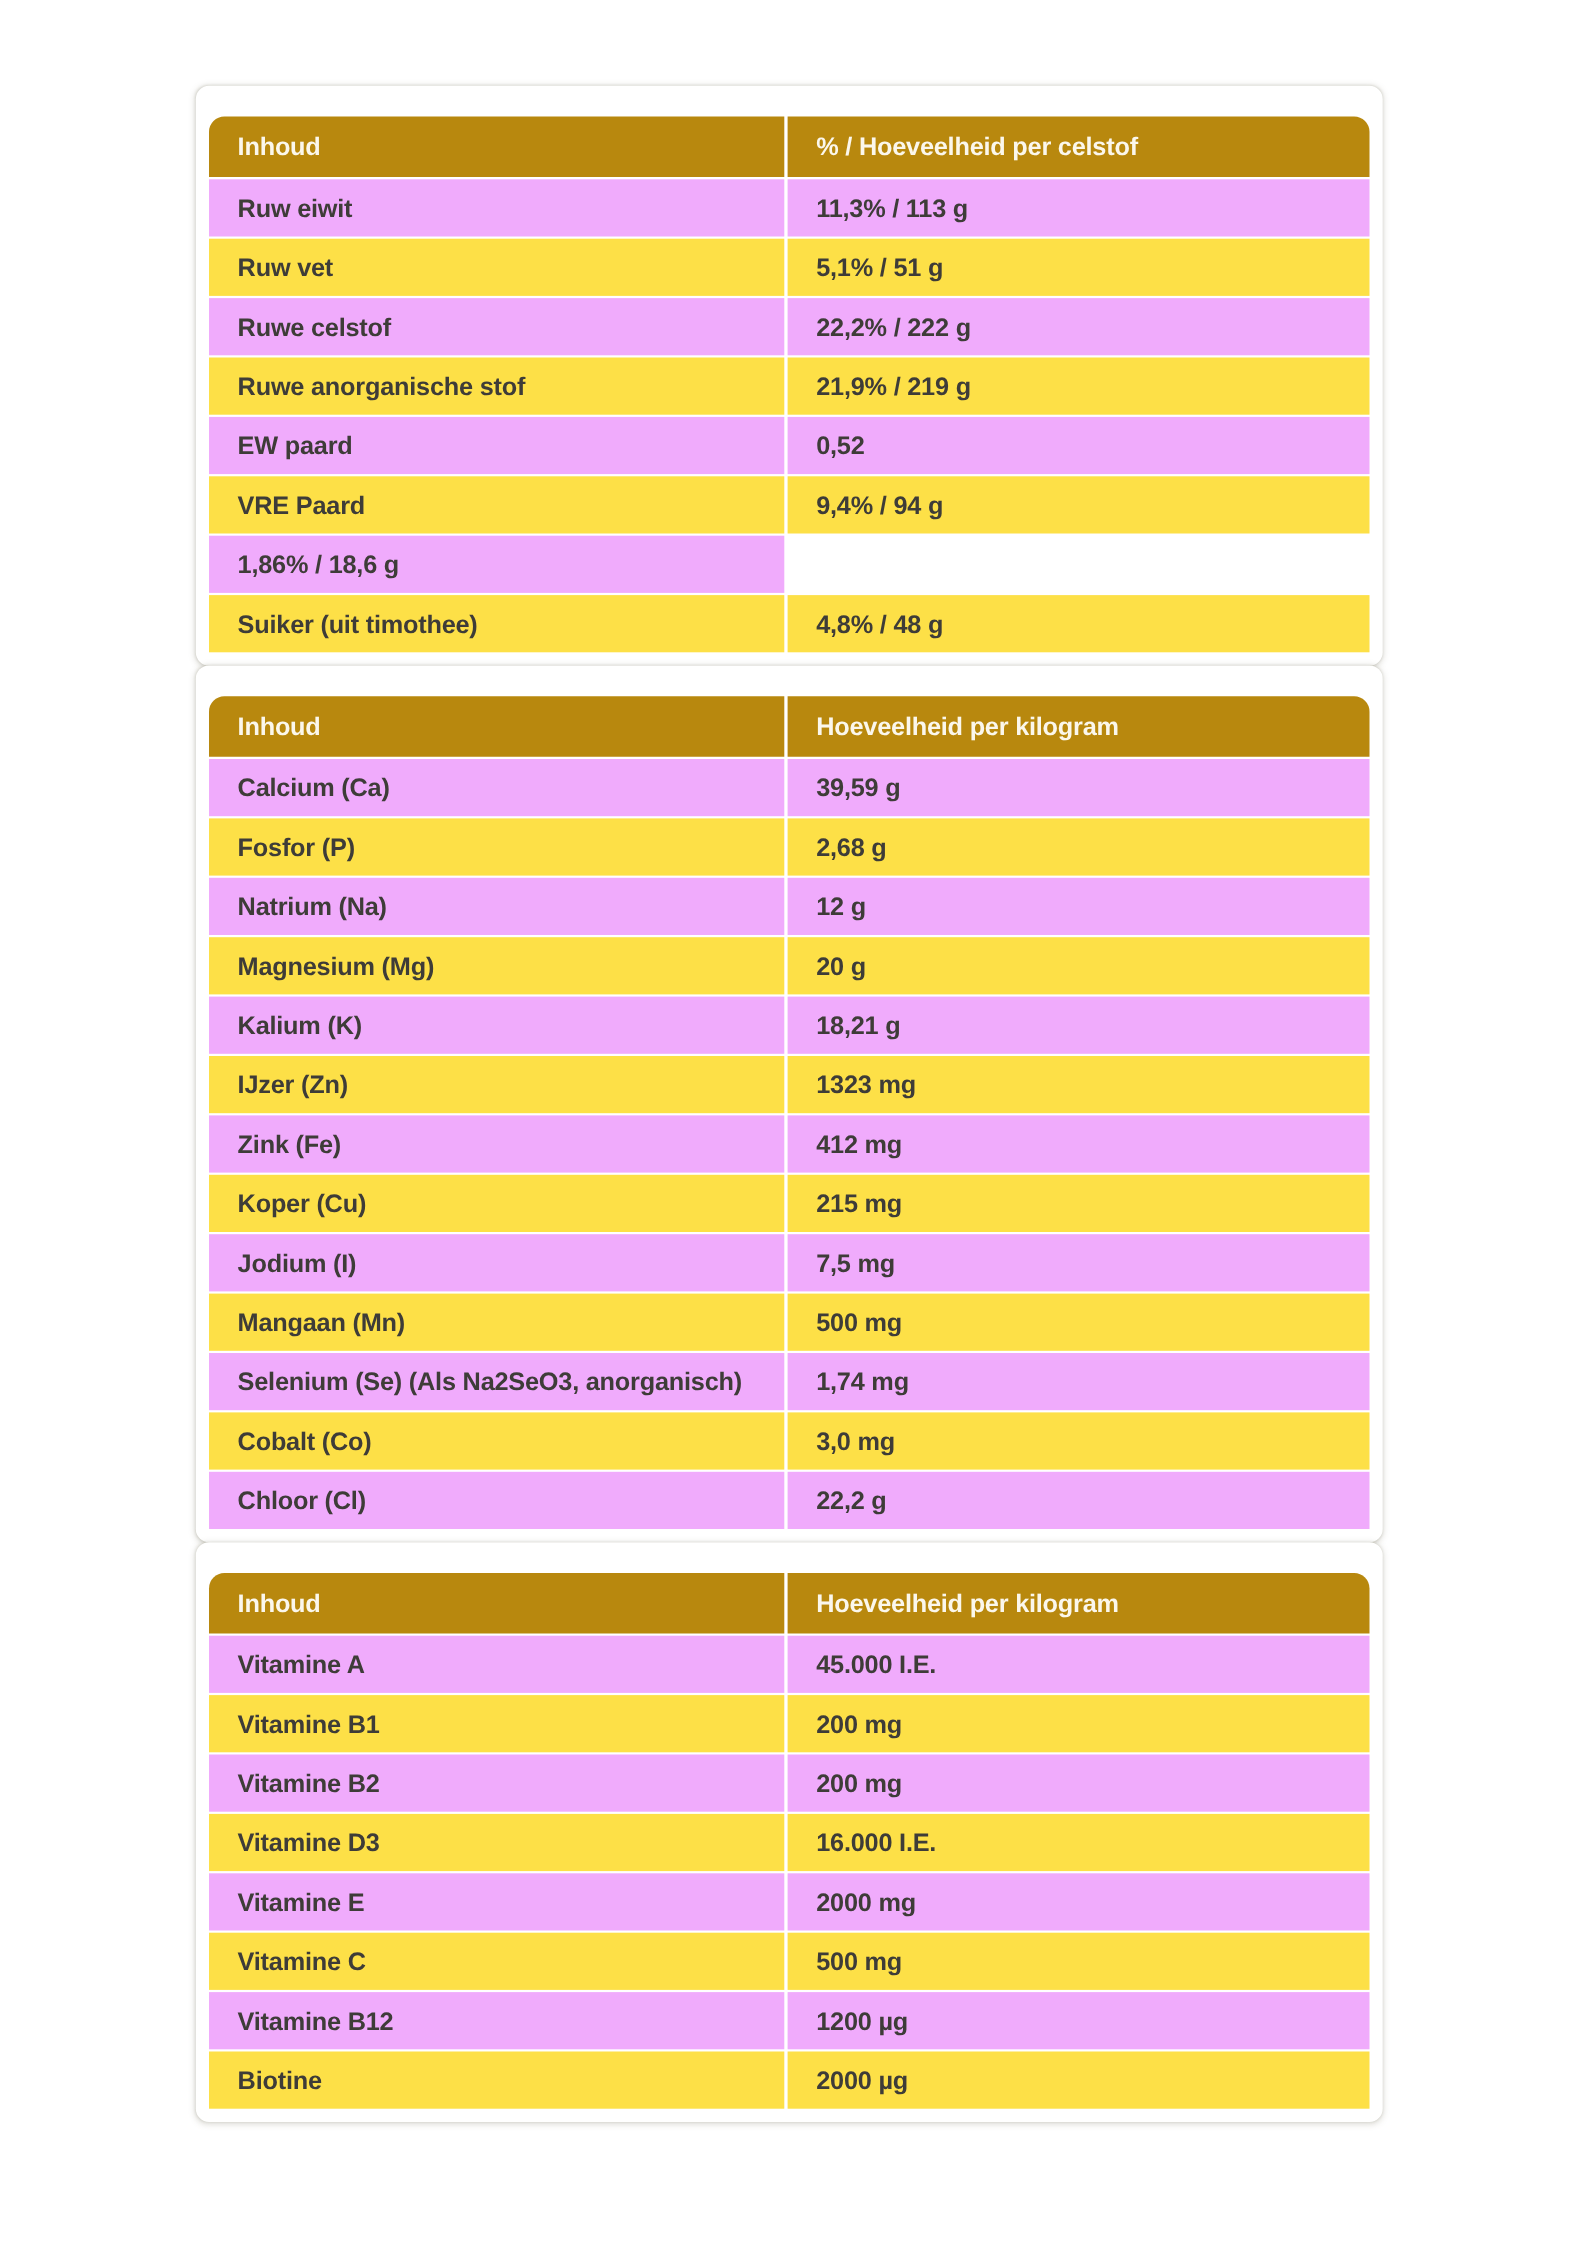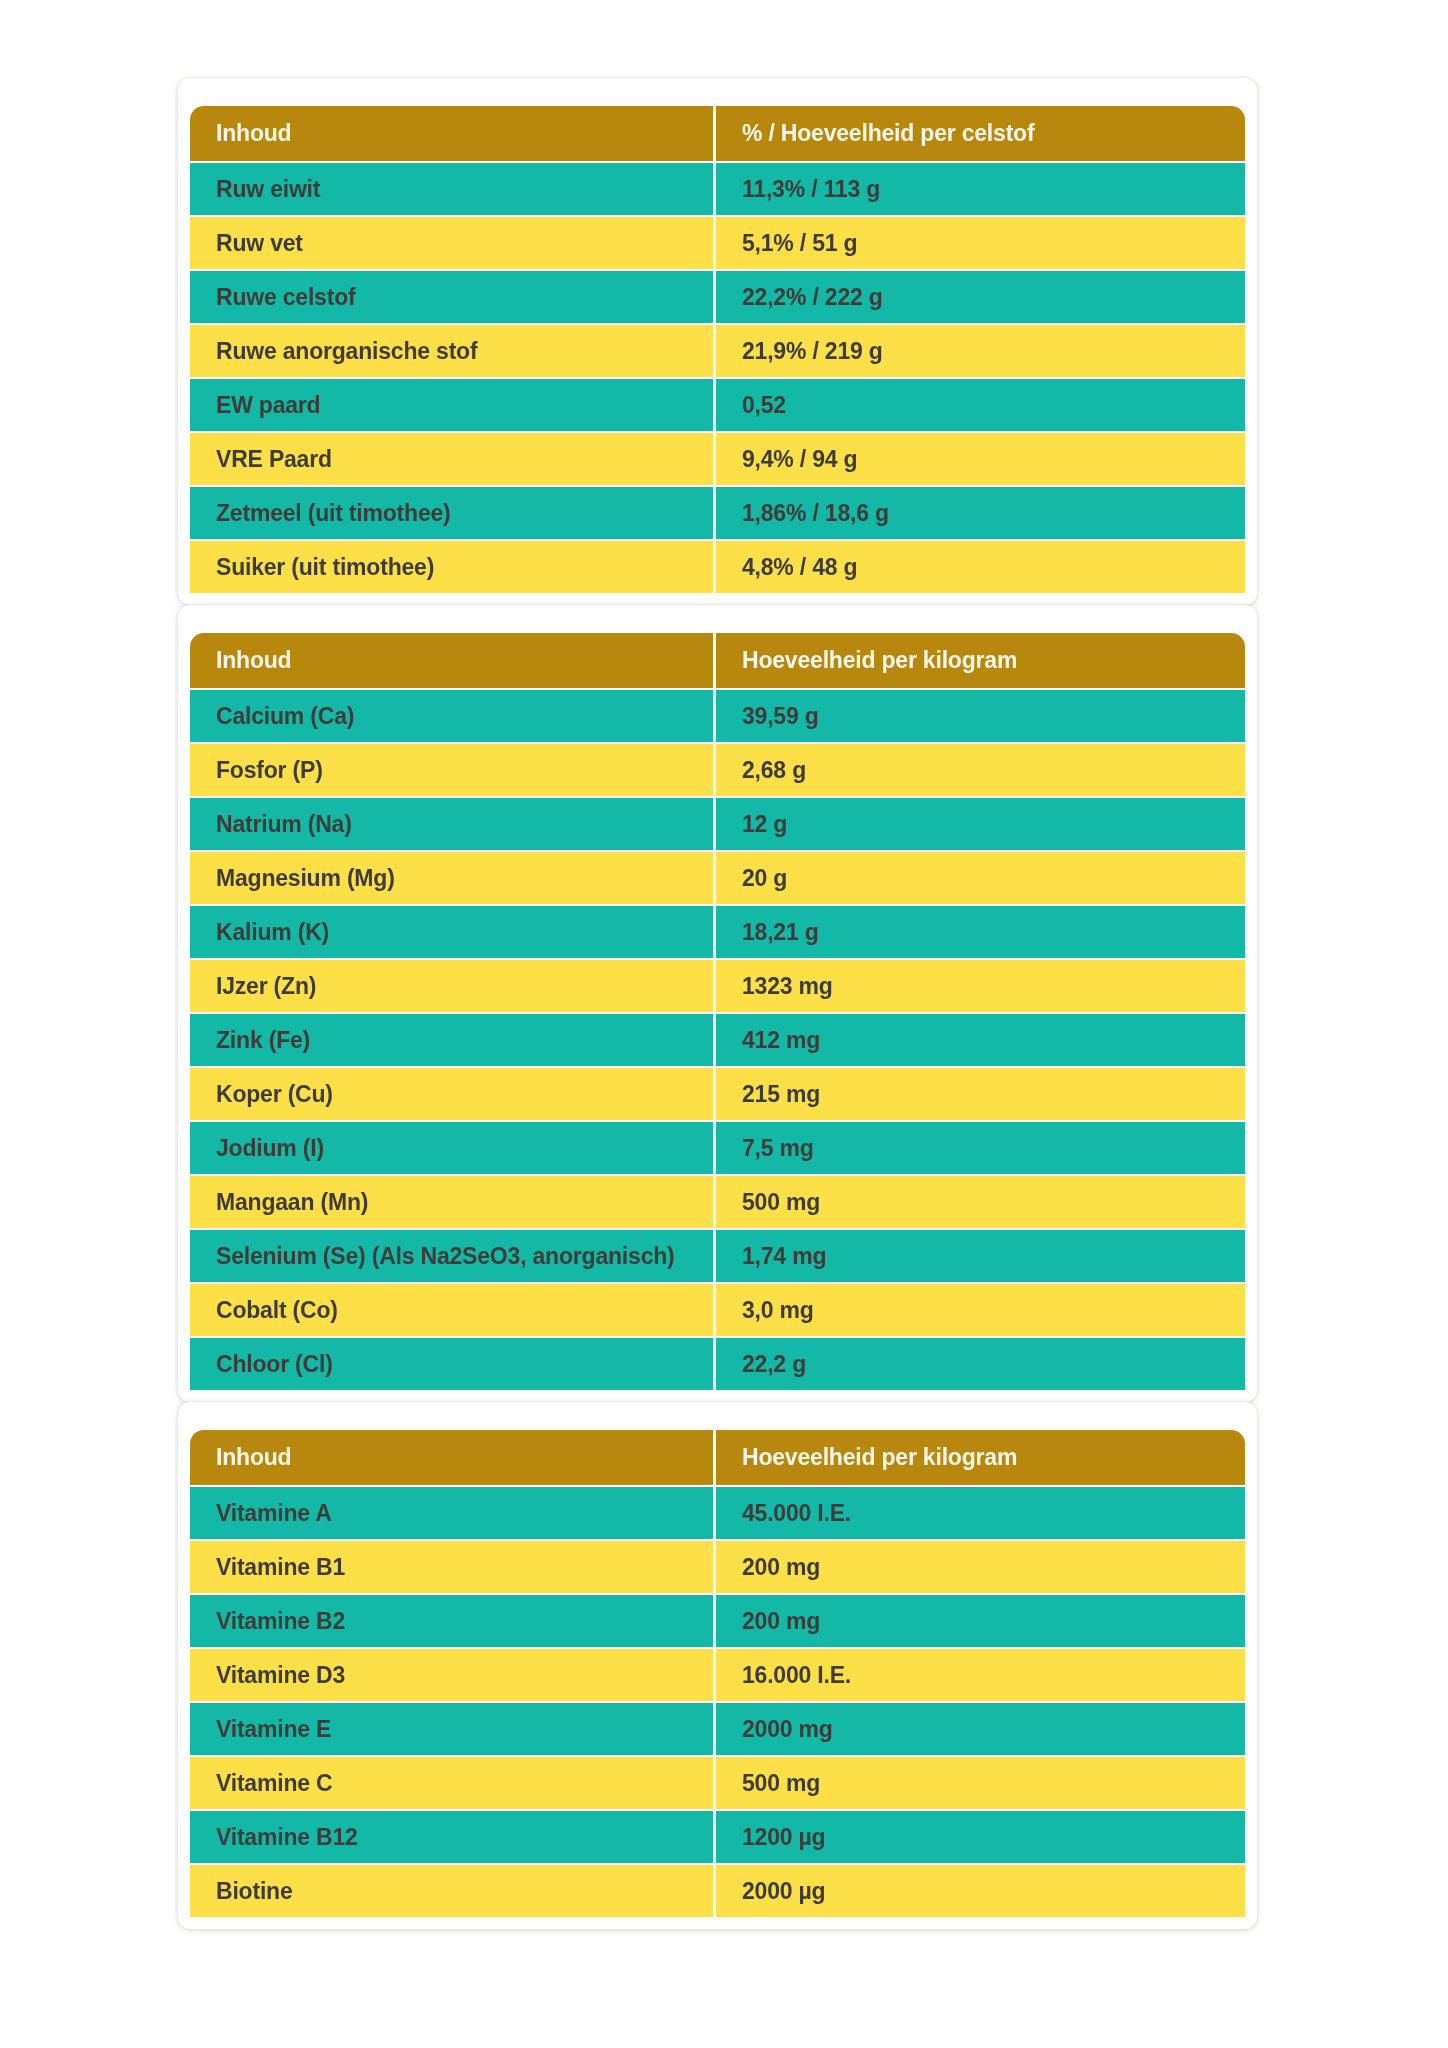--- a/index.html
+++ b/index.html
@@ -56,21 +56,21 @@
     font-weight: 700;
   }
   .thead .th:first-child { border-radius: 14px 0 0 0; }
   .thead .th:last-child  { border-radius: 0 14px 0 0; }
 
   .td {
     height: 52px;
     font-weight: 600;
     color: #3E3C38;
   }
-  .tr.plain .td { background: #14b8a6; }
+  .tr.plain .td { background: #f0abfc; }
   .tr.alt   .td { background: #fde047; }
 </style>
 </head>
 <body>
 
 <div class="page">
   <div class="card t1">
     <div class="tbl">
         <div class="tr thead">
           <div class="cell th">Inhoud</div>
@@ -94,21 +94,20 @@
         </div>
         <div class="tr plain">
           <div class="cell td">EW paard</div>
           <div class="cell td">0,52</div>
         </div>
         <div class="tr alt">
           <div class="cell td">VRE Paard</div>
           <div class="cell td">9,4% / 94 g</div>
         </div>
         <div class="tr plain">
-          <div class="cell td">Zetmeel (uit timothee)</div>
           <div class="cell td">1,86% / 18,6 g</div>
         </div>
         <div class="tr alt">
           <div class="cell td">Suiker (uit timothee)</div>
           <div class="cell td">4,8% / 48 g</div>
         </div>
       </div>
   </div>
   <div class="card t2">
     <div class="tbl">

